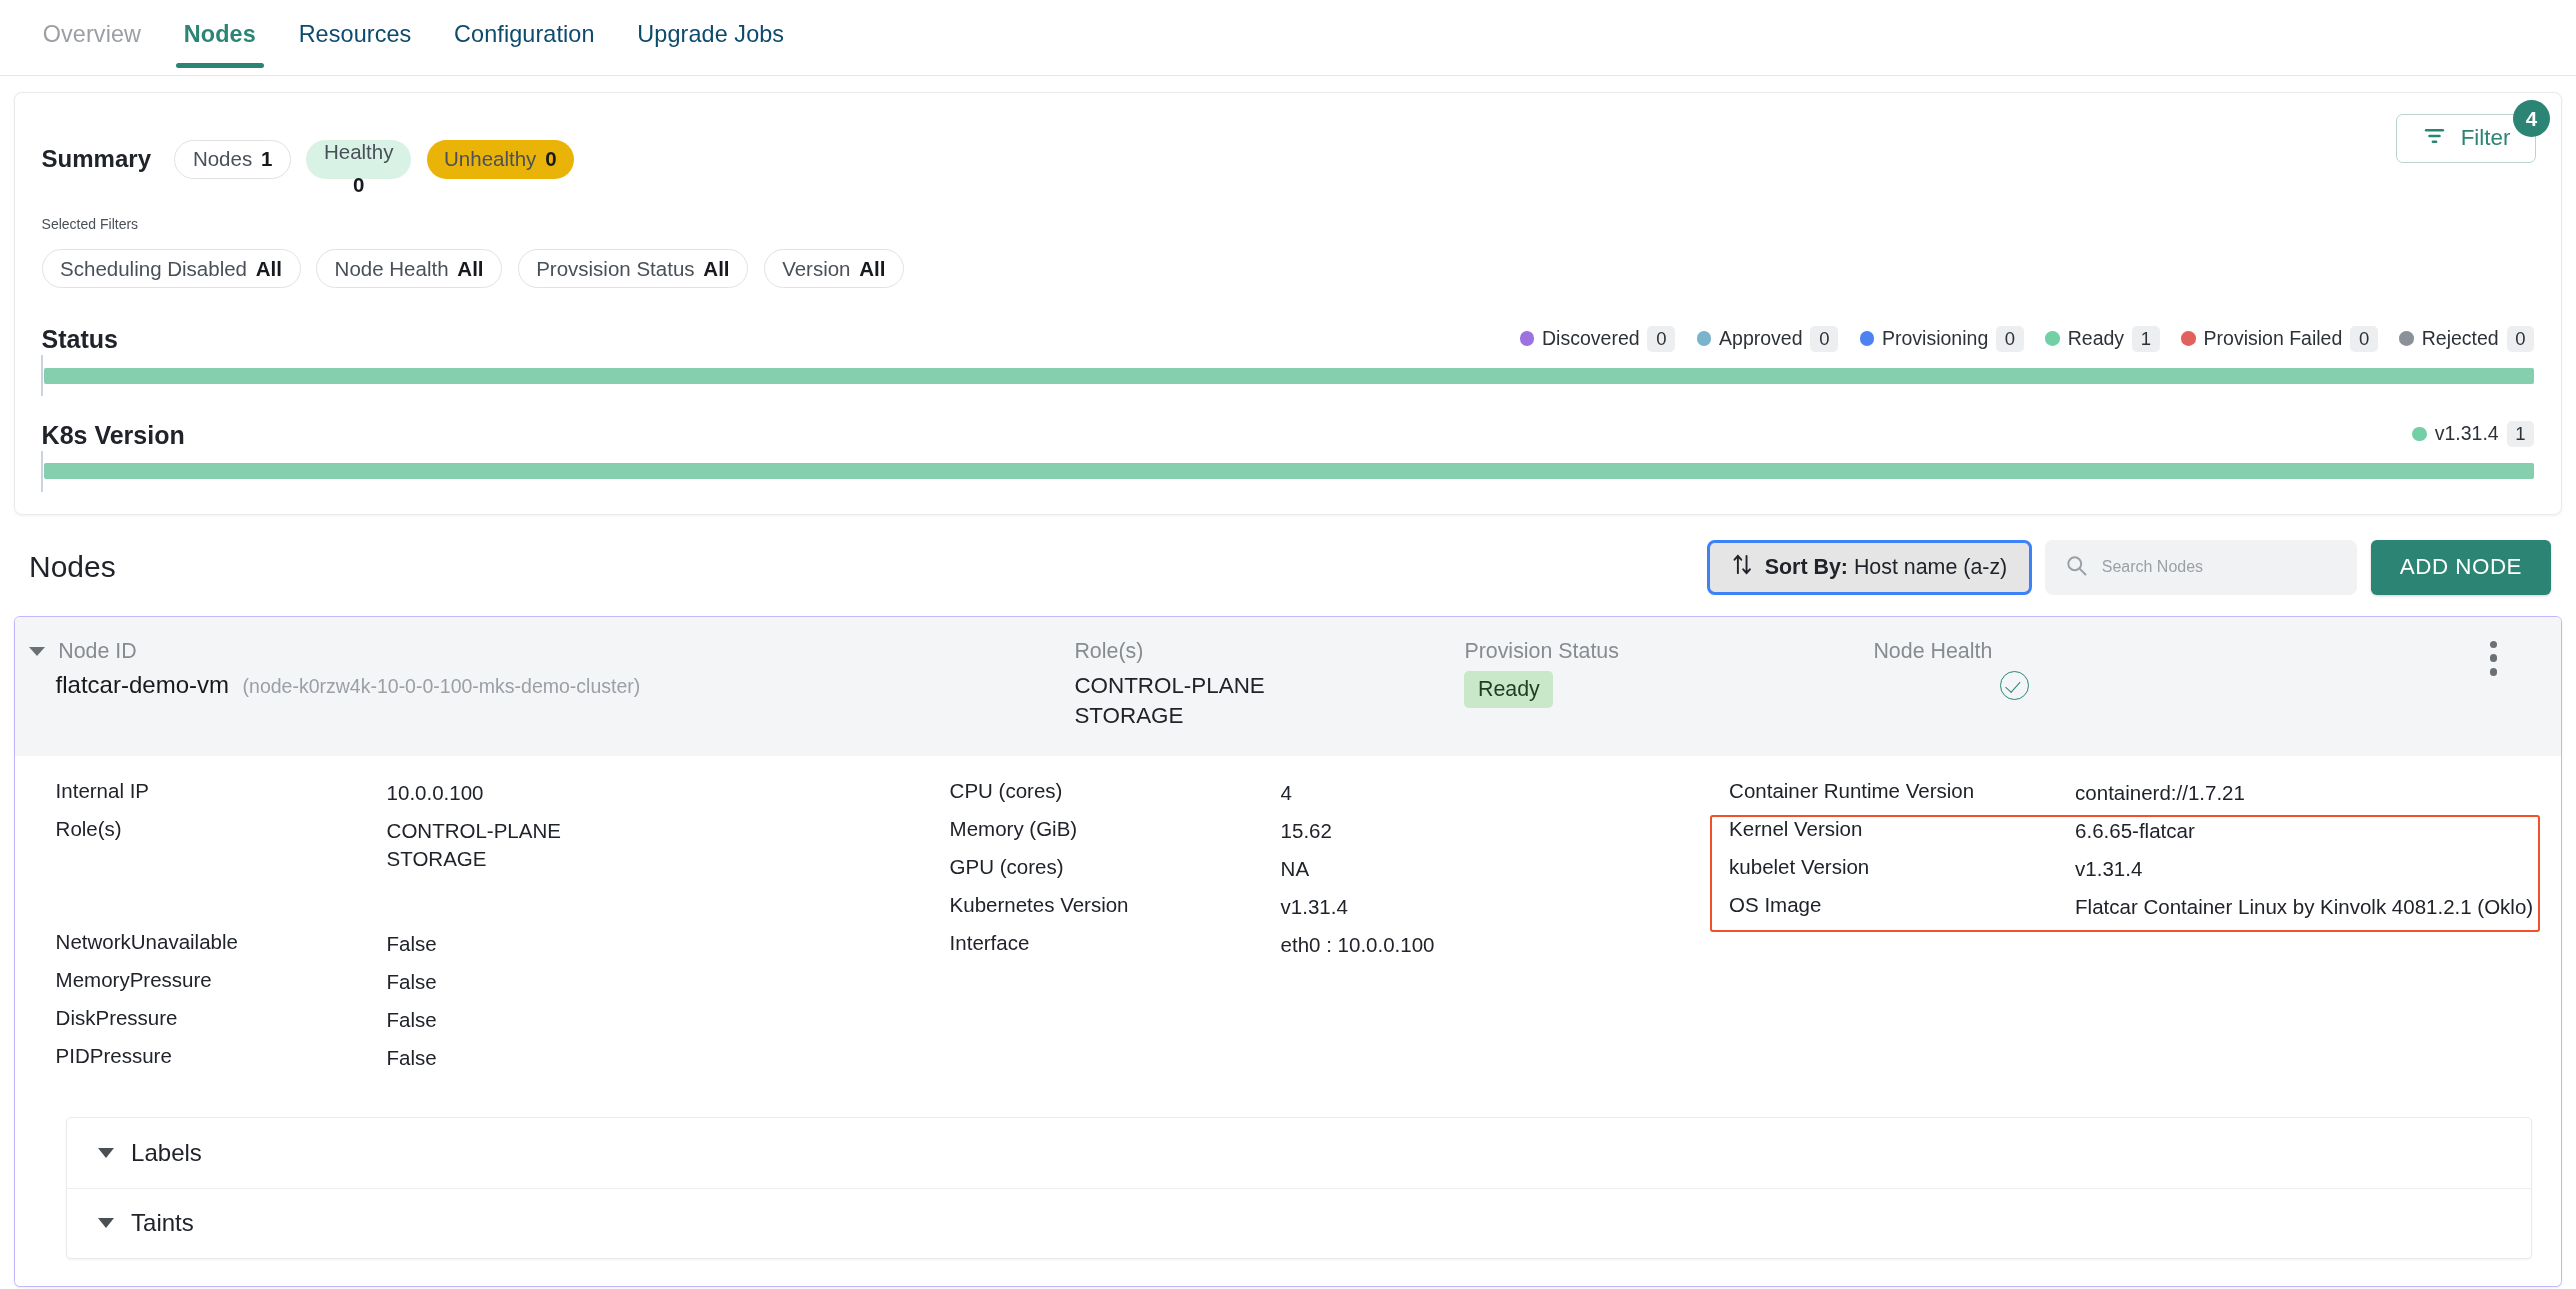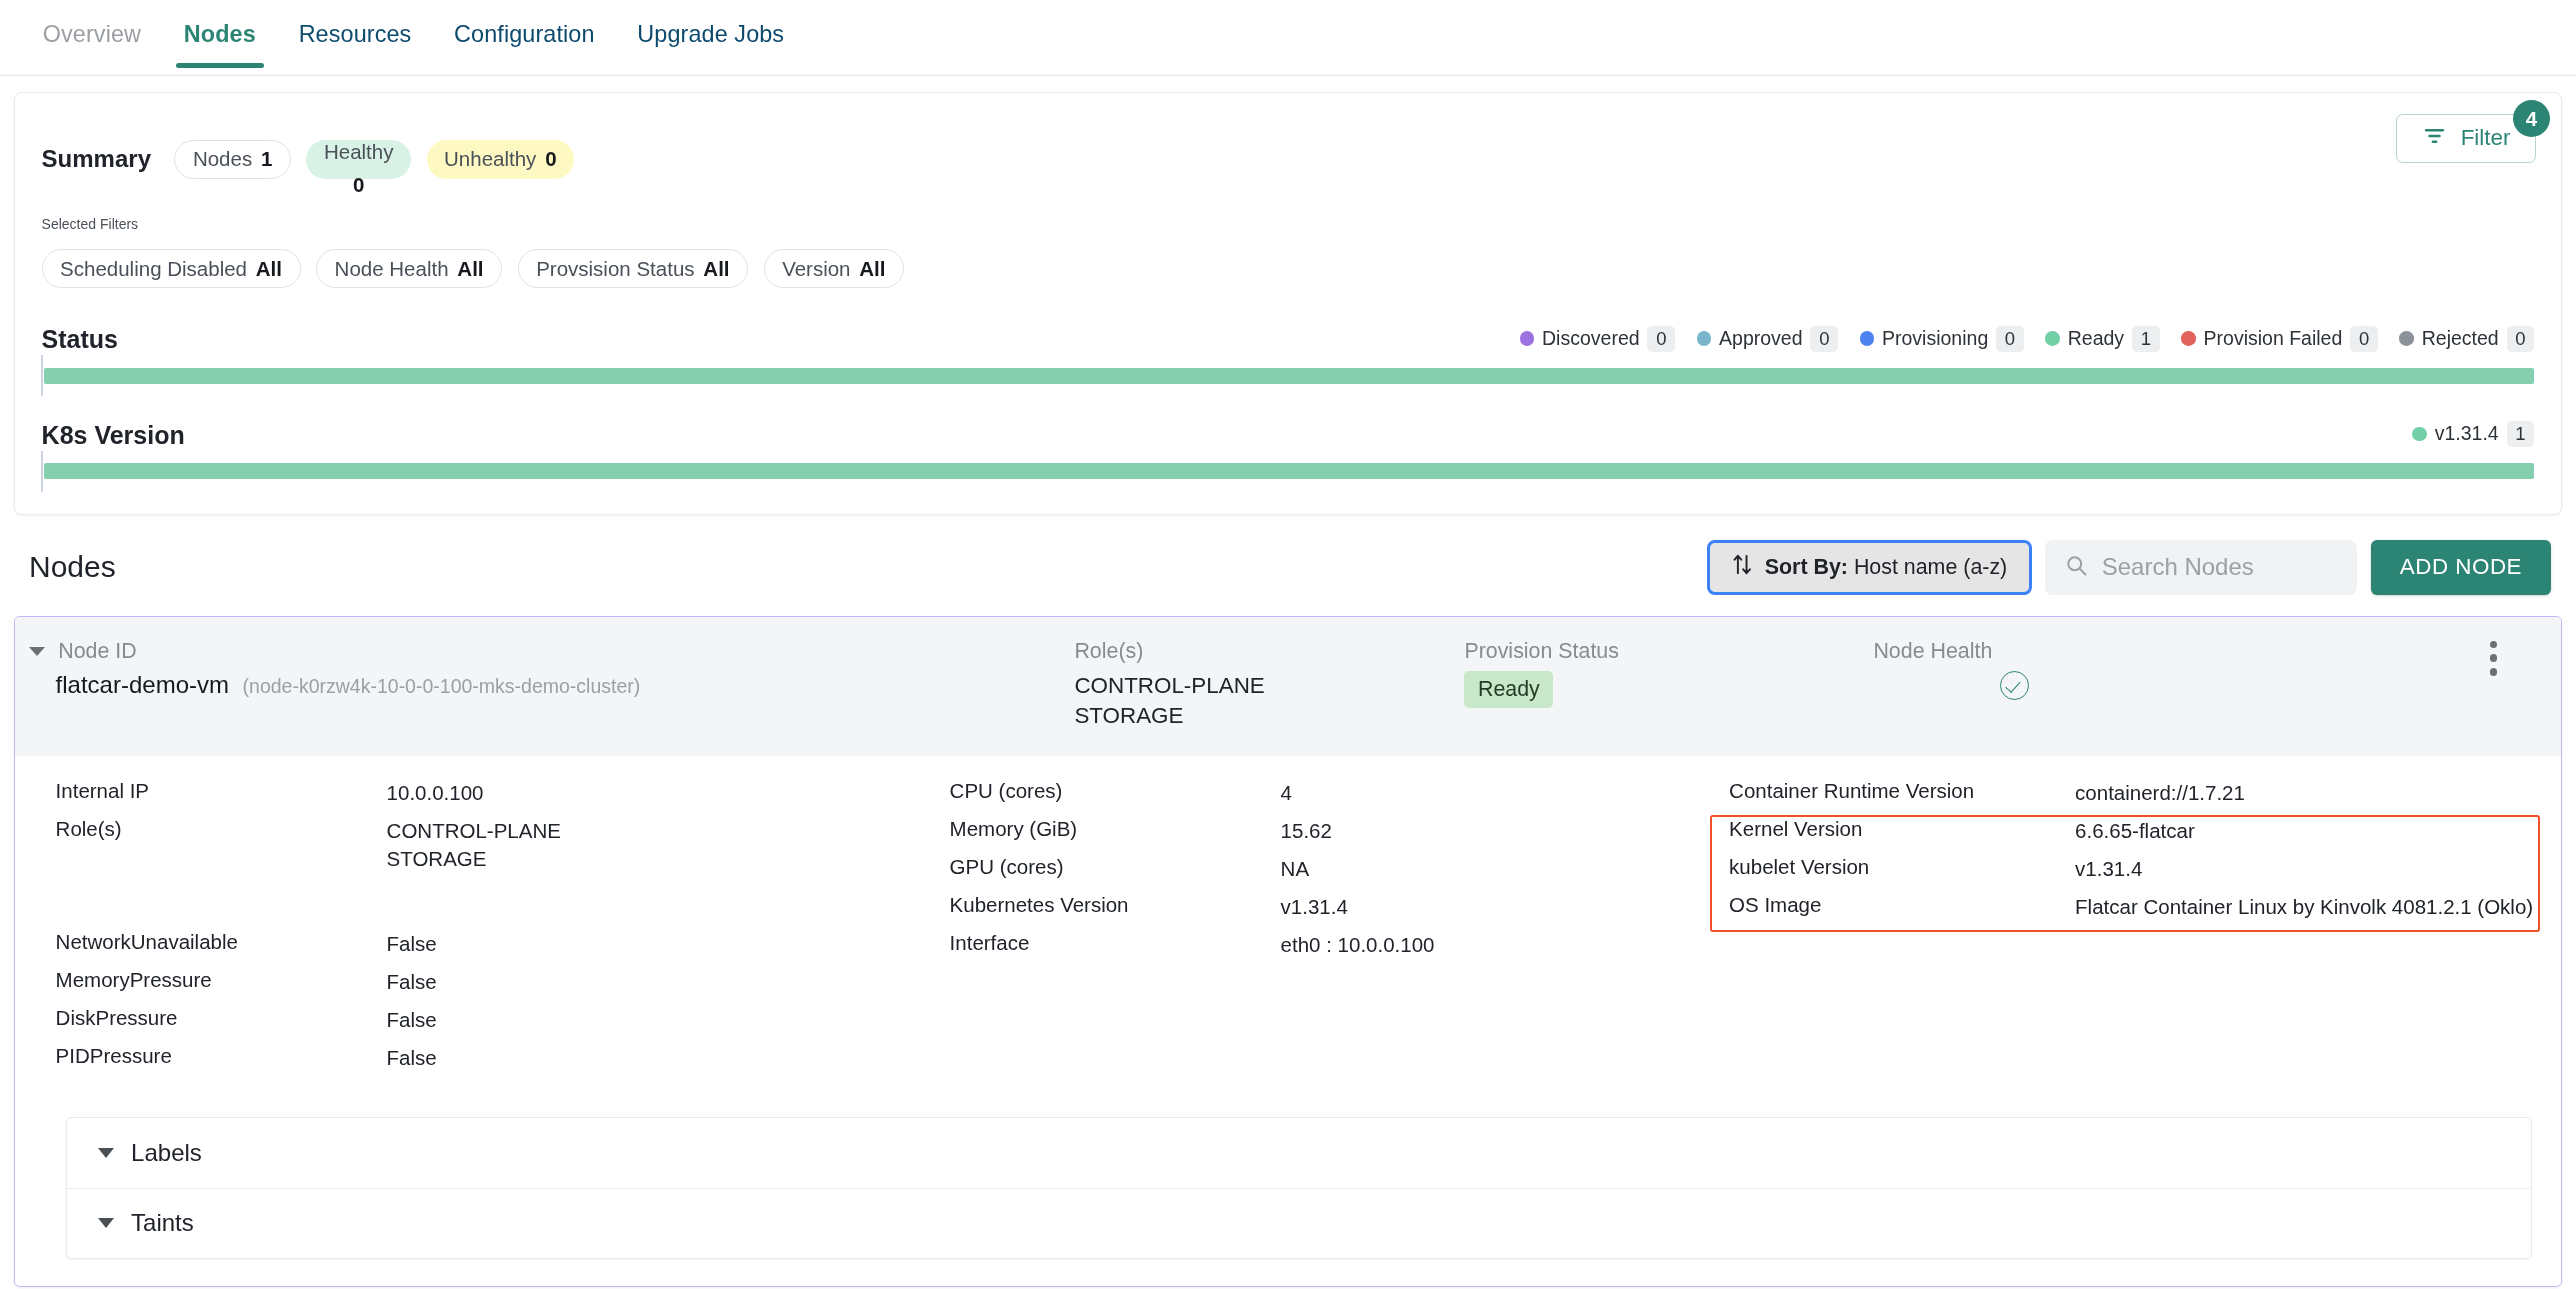--- a/index.html
+++ b/index.html
@@ -70,21 +70,21 @@
     height: 39px;
     padding: 0 17.5px;
     border-radius: 19.5px;
     font-size: 20.5px;
     color: #4a5058;
     white-space: nowrap;
   }
   .chip b { color: #16191d; font-weight: 700; }
   .chip.outline { border: 1px solid #dfe2e5; background: #fff; }
   .chip.green { background: #d9f2e6; flex-direction: column; }
-  .chip.red   { background: #fef9c3; justify-content: space-between; }
+  .chip.red   { background: #eab308; justify-content: space-between; }
 
   .filter-wrap {
     position: absolute;
     top: 21.4px; right: 25px;
   }
   .filter-btn {
     display: inline-flex;
     align-items: center;
     gap: 13.6px;
     height: 49px;
@@ -218,21 +218,21 @@
     height: 55px;
     width: 312px;
     padding: 0 19.5px;
     background: #f1f2f4;
     border-radius: 7.8px;
   }
   .search-box input {
     border: none;
     outline: none;
     background: transparent;
-    font-size: 24px;
+    font-size: 16px;
     color: #20242a;
     width: 100%;
     font-family: "Liberation Sans", sans-serif;
   }
   .search-box input::placeholder { color: #9aa0a6; }
   .add-node-btn {
     height: 55px;
     padding: 0 29px;
     background: #2c8574;
     color: #fff;

